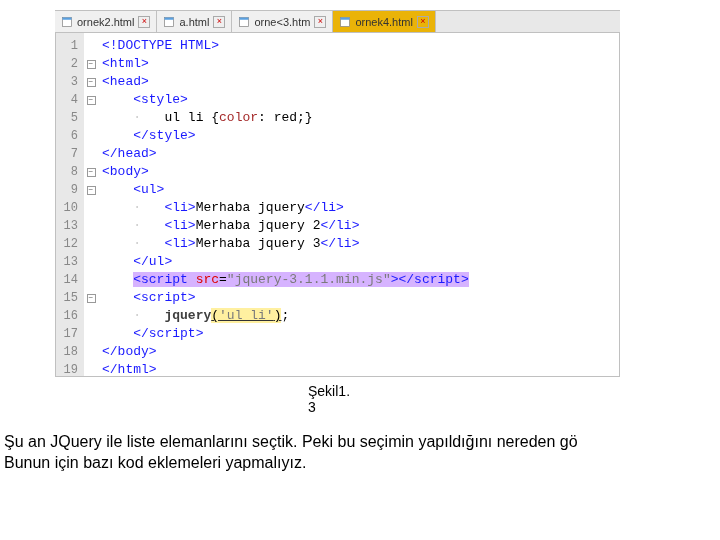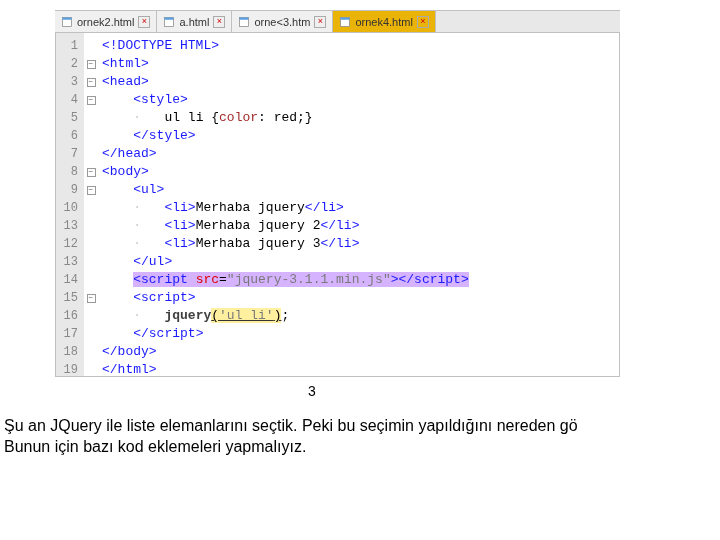--- a/index.html
+++ b/index.html
@@ -215,17 +215,18 @@
         <div class="fc"></div>
         <div class="fc"></div>
         <div class="fc"></div>
       </div>
     <div class="code" id="codearea"><div class="line"><span class="t-doctype">&lt;!DOCTYPE HTML&gt;</span></div><div class="line"><span class="t-tag">&lt;html&gt;</span></div><div class="line"><span class="t-tag">&lt;head&gt;</span></div><div class="line">    <span class="t-tag">&lt;style&gt;</span></div><div class="line"><span class="guide">    ·   </span><span class="t-sel">ul li </span><span class="t-text">{</span><span class="t-prop">color</span><span class="t-text">: red;}</span></div><div class="line">    <span class="t-tag">&lt;/style&gt;</span></div><div class="line"><span class="t-tag">&lt;/head&gt;</span></div><div class="line"><span class="t-tag">&lt;body&gt;</span></div><div class="line">    <span class="t-tag">&lt;ul&gt;</span></div><div class="line"><span class="guide">    ·   </span><span class="t-tag">&lt;li&gt;</span><span class="t-text">Merhaba jquery</span><span class="t-tag">&lt;/li&gt;</span></div><div class="line"><span class="guide">    ·   </span><span class="t-tag">&lt;li&gt;</span><span class="t-text">Merhaba jquery 2</span><span class="t-tag">&lt;/li&gt;</span></div><div class="line"><span class="guide">    ·   </span><span class="t-tag">&lt;li&gt;</span><span class="t-text">Merhaba jquery 3</span><span class="t-tag">&lt;/li&gt;</span></div><div class="line">    <span class="t-tag">&lt;/ul&gt;</span></div><div class="line">    <span class="t-violet"><span class="t-tag">&lt;script</span> <span class="t-attr">src</span><span class="t-text">=</span><span class="t-string">"jquery-3.1.1.min.js"</span><span class="t-tag">&gt;&lt;/script&gt;</span></span></div><div class="line">    <span class="t-tag">&lt;script&gt;</span></div><div class="line"><span class="guide">    ·   </span><span class="t-kw">jquery</span><span class="t-yellow"><span class="t-text">(</span><span class="t-string">'ul li'</span><span class="t-text">)</span></span><span class="t-text">;</span></div><div class="line">    <span class="t-tag">&lt;/script&gt;</span></div><div class="line"><span class="t-tag">&lt;/body&gt;</span></div><div class="line"><span class="t-tag">&lt;/html&gt;</span></div></div>
   </div>
 
 </div>
 
 <div class="caption">
+  <div>Şekil1.</div>
   <div>3</div>
 </div>
 
 <p class="para">Şu an JQuery ile liste elemanlarını seçtik. Peki bu seçimin yapıldığını nereden gö</p>
 <p class="para">Bunun için bazı kod eklemeleri yapmalıyız.</p>
 
 </body></html>

